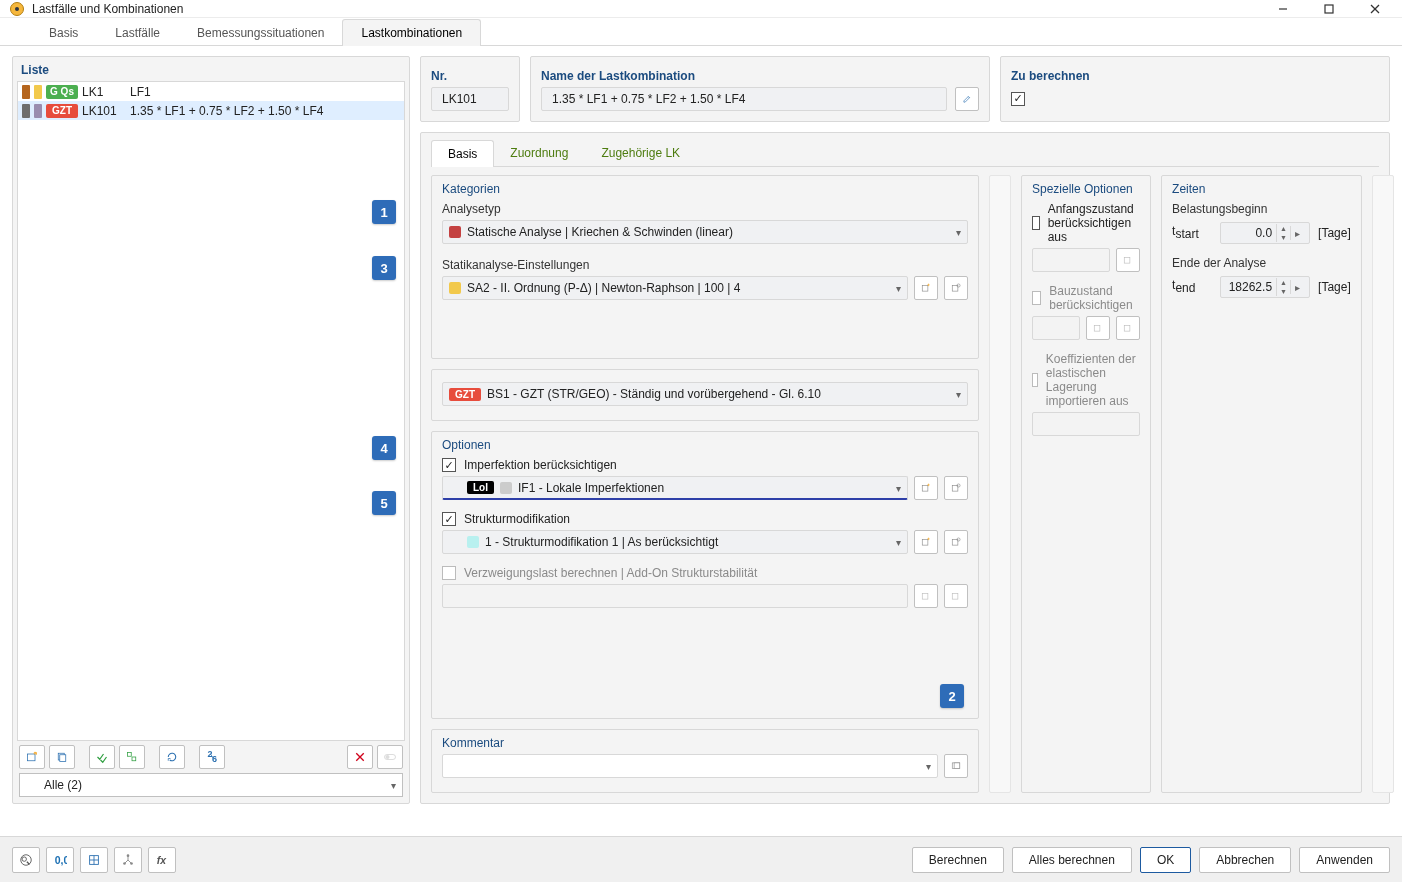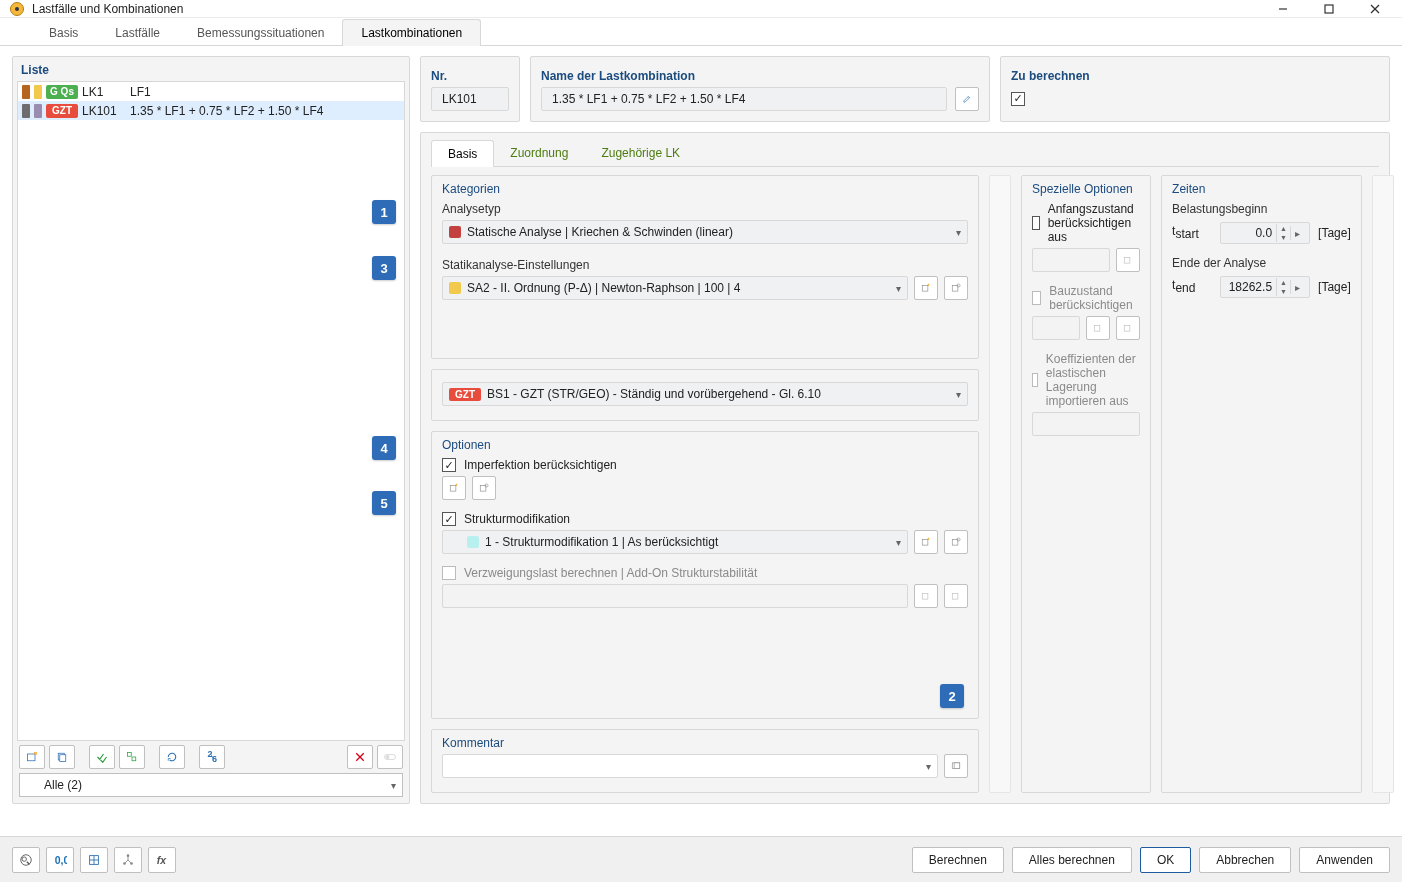--- a/index.html
+++ b/index.html
@@ -328,20 +328,26 @@
           </div>
 
           <div class="group right-panel">
             <h5>Optionen</h5>
 
             <div class="checkline">
               <span class="checkbox on"></span>
               <span>Imperfektion berücksichtigen</span>
             </div>
             <div class="select-row" style="margin-top:4px">
+              <div class="select highlighted" style="padding-left:24px">
+                <span class="tag-lol">LoI</span>
+                <span class="chip" style="background:#ccc"></span>
+                <span>IF1 - Lokale Imperfektionen</span>
+                <span class="arr"></span>
+              </div>
               <button class="sqbtn">
                   <svg viewBox="0 0 16 16">
                     <rect x="2" y="4" width="9" height="9" fill="none" stroke="#888"></rect>
                     <path d="M12 1v4M10 3h4" stroke="#f5a623"></path>
                   </svg>
                 </button>
               <button class="sqbtn">
                   <svg viewBox="0 0 16 16">
                     <rect x="2" y="4" width="9" height="9" fill="none" stroke="#888"></rect>
                     <circle cx="12" cy="4" r="2.5" fill="none" stroke="#888"></circle>

